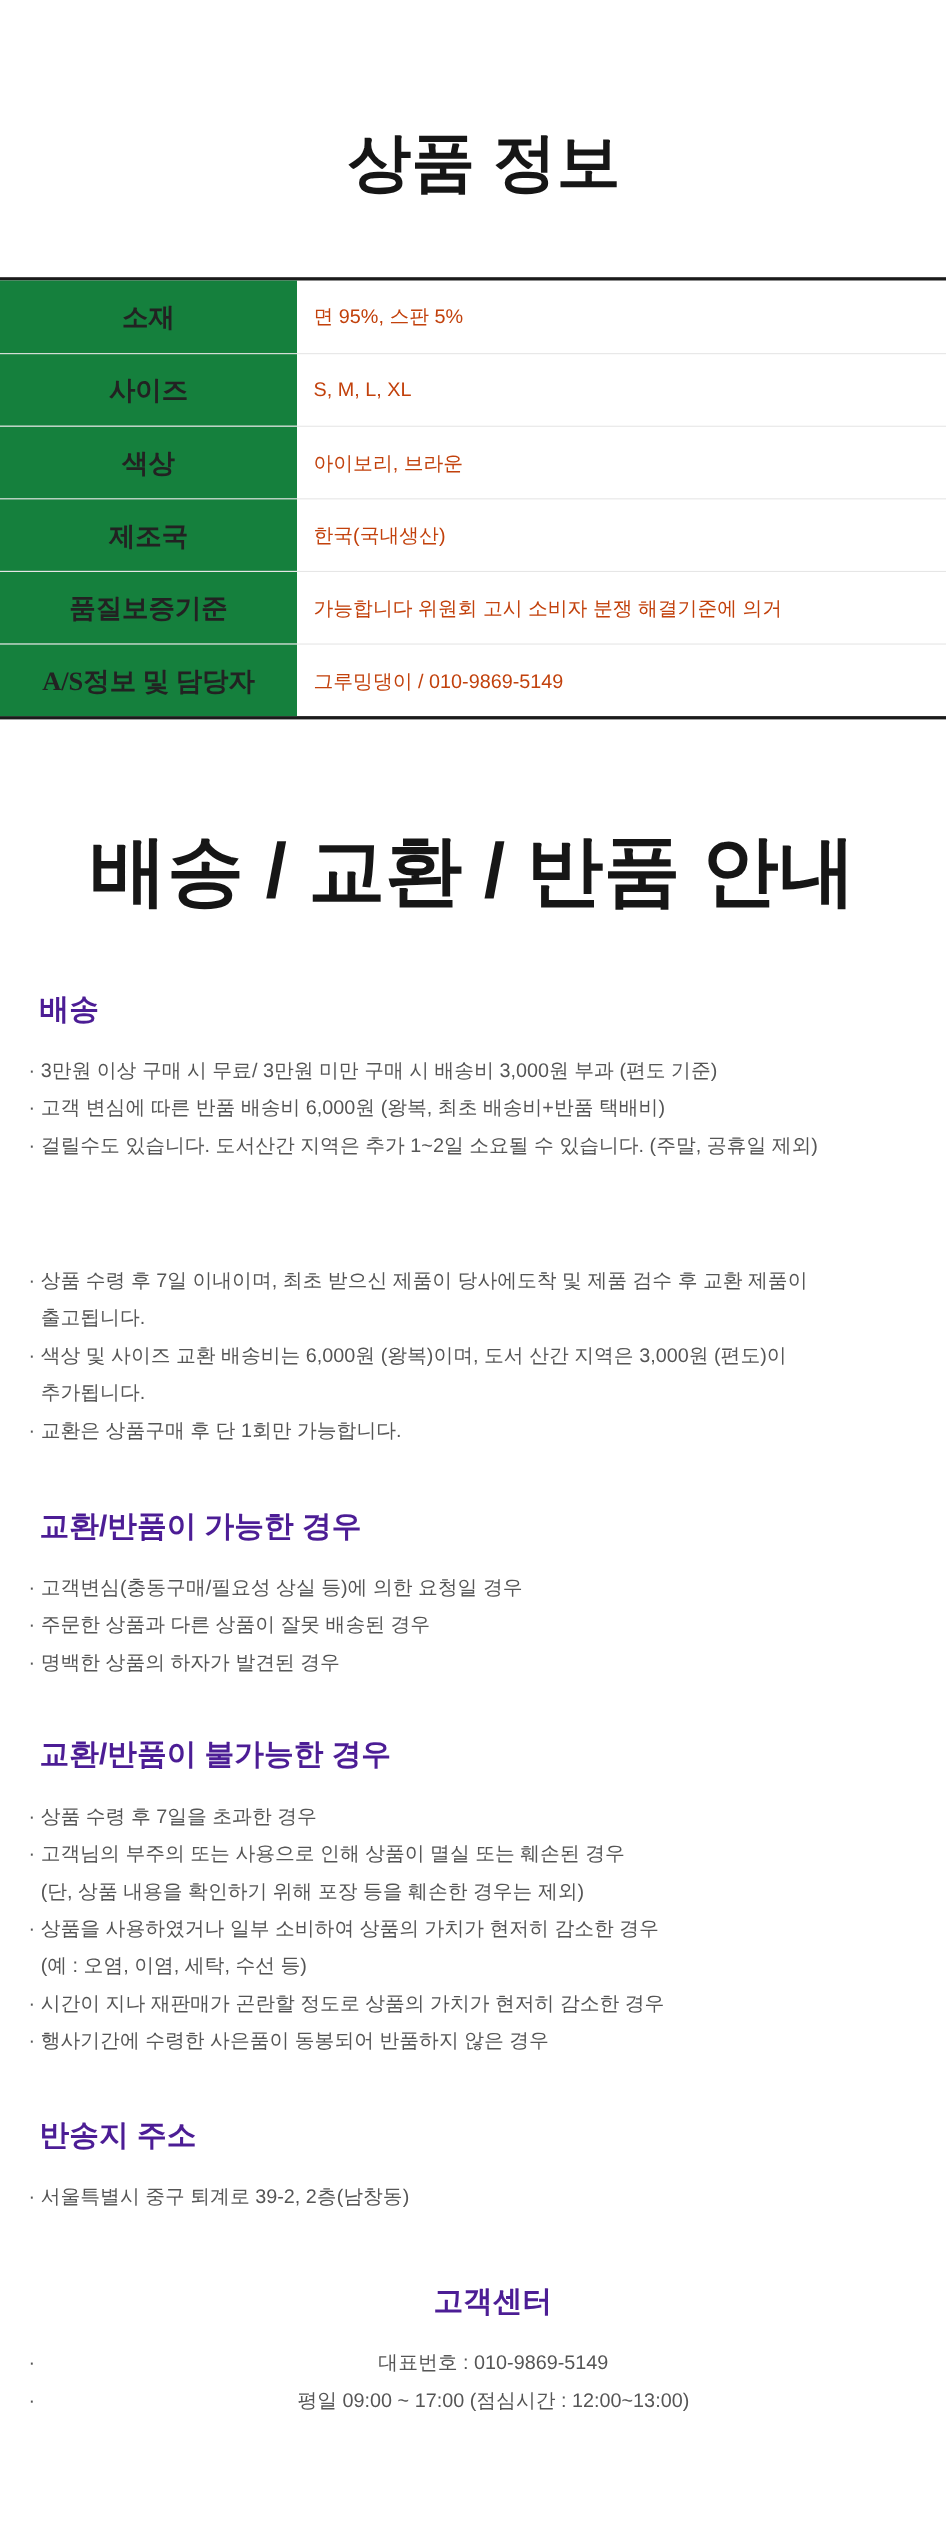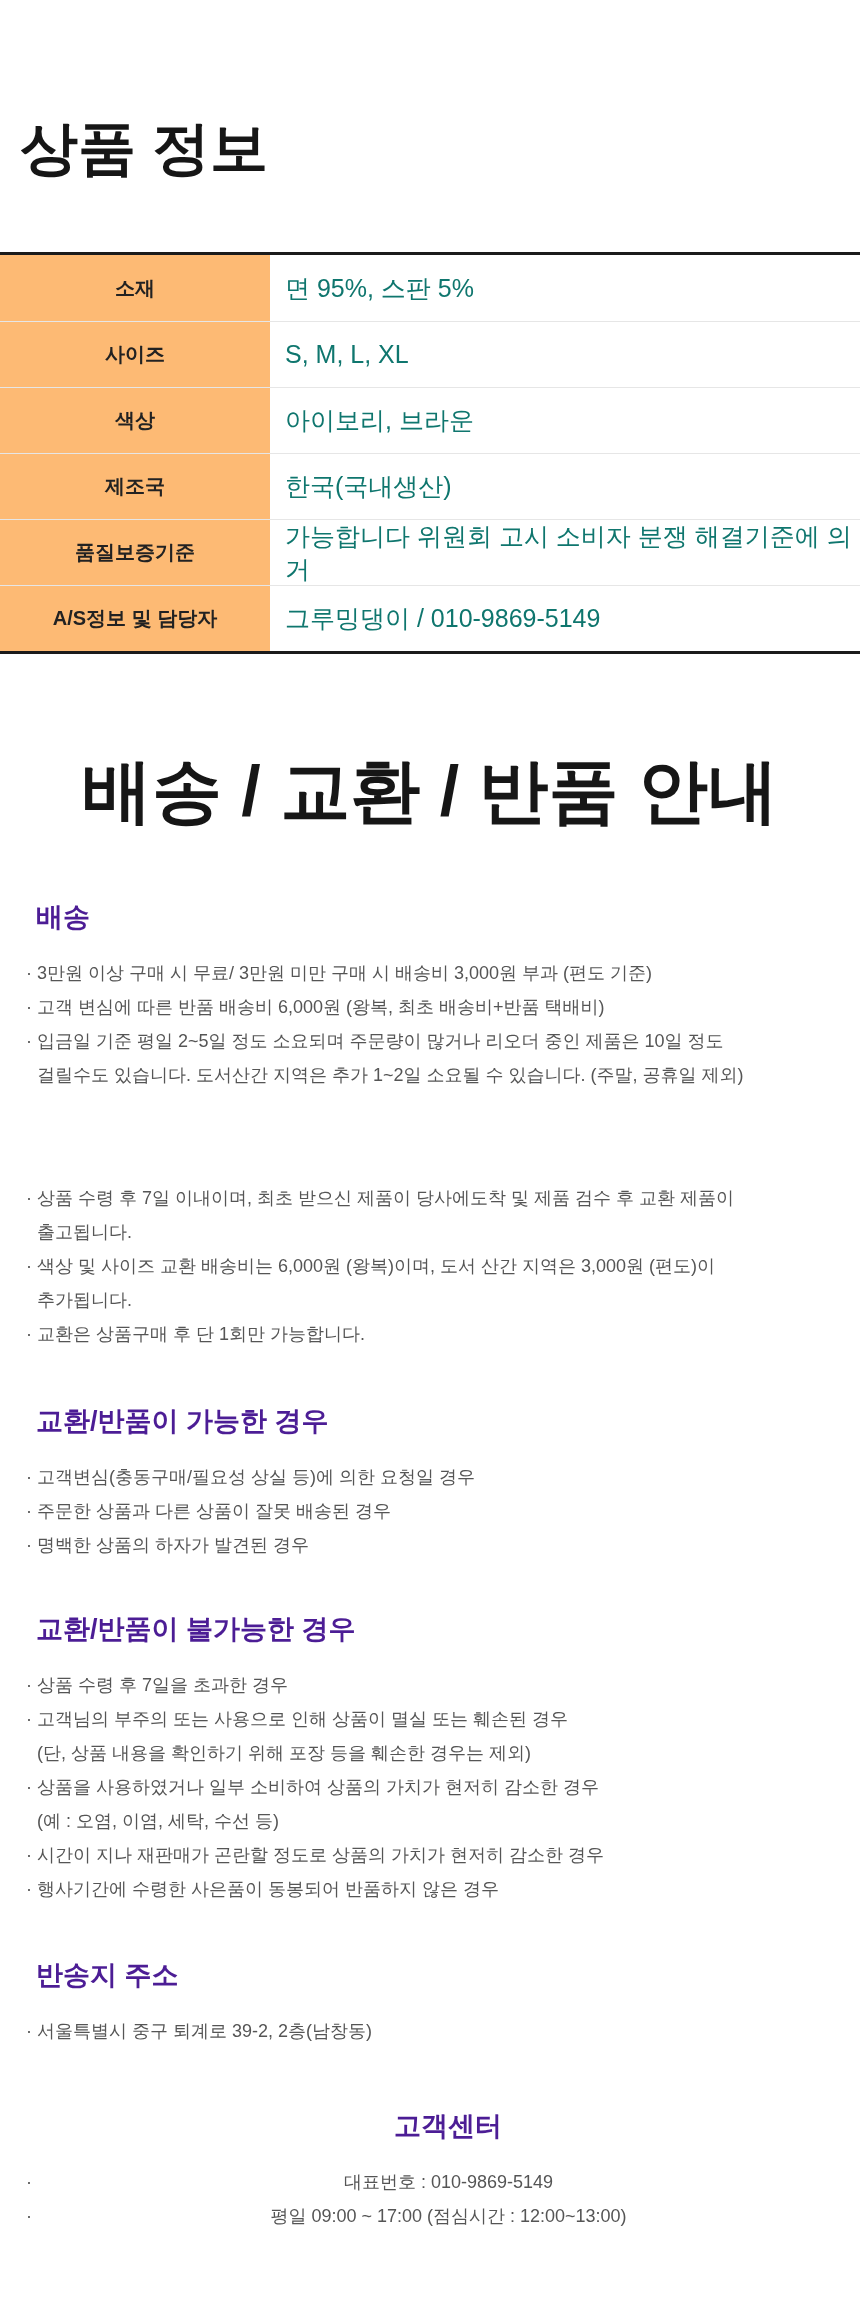--- a/index.html
+++ b/index.html
@@ -15,52 +15,54 @@
     overflow: hidden;
   }
 
   
   .page-title {
     margin: 108px 0 0 0;
     font-size: 58px;
     line-height: 80px;
     font-weight: 800;
     color: #161616;
+    text-align: center;
     letter-spacing: 0;
     padding-left: 20px;
   }
 
   
   .info-table {
     margin-top: 64px;
     width: 860px;
     border-top: 3px solid #1b1b1b;
     border-bottom: 3px solid #1b1b1b;
   }
   .info-row {
     display: flex;
     height: 66px;
     align-items: stretch;
   }
   .info-row + .info-row .cell { border-top: 1px solid #e6e6e6; }
   .cell { display: flex; align-items: center; }
   .cell.label {
     width: 270px;
-    background: #fdba74;
+    background: #15803d;
     justify-content: center;
-    font-size: 20px;
+    font-size: 24px;
     font-weight: 600;
     color: #222222;
+    font-family: Liberation Serif, serif;
   }
   .cell.value {
     flex: 1;
     padding-left: 15px;
-    font-size: 25px;
+    font-size: 18px;
     font-weight: 300;
-    color: #0f766e;
+    color: #c2410c;
   }
 
   
   .guide-title {
     margin: 100px 0 0 0;
     font-size: 70px;
     line-height: 74px;
     font-weight: 800;
     color: #161616;
     text-align: center;
@@ -132,21 +134,21 @@
     </div>
   </div>
 
   <h2 class="guide-title">배송 / 교환 / 반품 안내</h2>
 
   <section class="sec-shipping">
     <h3>배송</h3>
     <div class="lines">
       <div class="line"><span class="dot">·</span><span class="txt">3만원 이상 구매 시 무료/ 3만원 미만 구매 시 배송비 3,000원 부과 (편도 기준)</span></div>
       <div class="line"><span class="dot">·</span><span class="txt">고객 변심에 따른 반품 배송비 6,000원 (왕복, 최초 배송비+반품 택배비)</span></div>
-      <div class="line"><span class="dot">·</span><span class="txt">입금일 기준 평일 2~5일 정도 소요되며 주문량이 많거나 리오더 중인 제품은 10일 정도</span></div>
+      <div class="line"><span class="dot">·</span></div>
       <div class="line"><span class="txt">걸릴수도 있습니다. 도서산간 지역은 추가 1~2일 소요될 수 있습니다. (주말, 공휴일 제외)</span></div>
     </div>
   </section>
 
   <section class="sec-exchange">
     <div class="lines">
       <div class="line"><span class="dot">·</span><span class="txt">상품 수령 후 7일 이내이며, 최초 받으신 제품이 당사에도착 및 제품 검수 후 교환 제품이</span></div>
       <div class="line"><span class="txt">출고됩니다.</span></div>
       <div class="line"><span class="dot">·</span><span class="txt">색상 및 사이즈 교환 배송비는 6,000원 (왕복)이며, 도서 산간 지역은 3,000원 (편도)이</span></div>
       <div class="line"><span class="txt">추가됩니다.</span></div>

